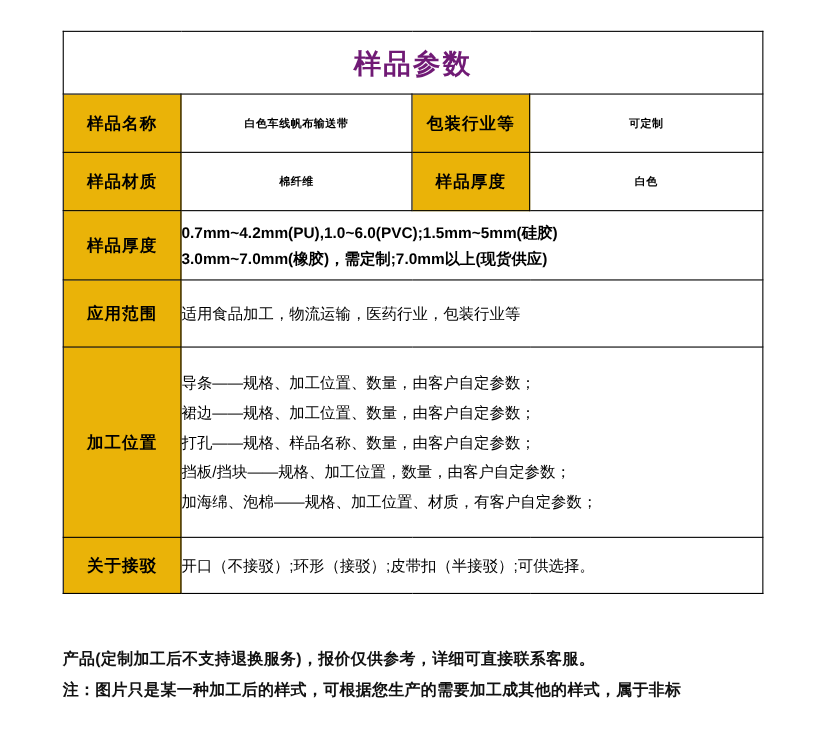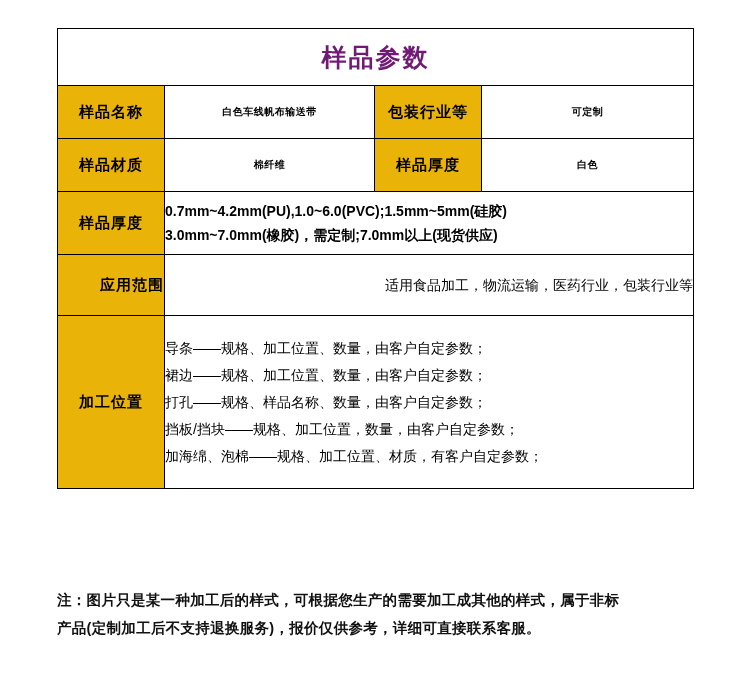--- a/index.html
+++ b/index.html
@@ -62,21 +62,20 @@
     line-height: 24px;
   }
   .row-name td, .row-material td {
     height: 52px;
   }
   .row-thickness td {
     height: 62px;
   }
   .row-scope td {
     height: 60px;
-    text-align: right;
   }
   .row-special td {
     height: 172px;
   }
   .row-joint td {
     height: 50px;
   }
   .multiline {
     display: block;
   }
@@ -148,21 +147,25 @@
       <tr class="row-special">
         <td class="label-cell">加工位置</td>
         <td class="value-left special-list" colspan="3">
           <span>导条——规格、加工位置、数量，由客户自定参数；</span>
           <span>裙边——规格、加工位置、数量，由客户自定参数；</span>
           <span>打孔——规格、样品名称、数量，由客户自定参数；</span>
           <span>挡板/挡块——规格、加工位置，数量，由客户自定参数；</span>
           <span>加海绵、泡棉——规格、加工位置、材质，有客户自定参数；</span>
         </td>
       </tr>
+      <tr class="row-joint">
+        <td class="label-cell">关于接驳</td>
+        <td class="value-left" colspan="3">开口（不接驳）;环形（接驳）;皮带扣（半接驳）;可供选择。</td>
+      </tr>
     </tbody>
   </table>
 
   <div class="note">
+    <span>产品(定制加工后不支持退换服务)，报价仅供参考，详细可直接联系客服。</span>
     <span>注：图片只是某一种加工后的样式，可根据您生产的需要加工成其他的样式，属于非标</span>
-    <span>产品(定制加工后不支持退换服务)，报价仅供参考，详细可直接联系客服。</span>
   </div>
 
 </div>
 
 </body></html>

